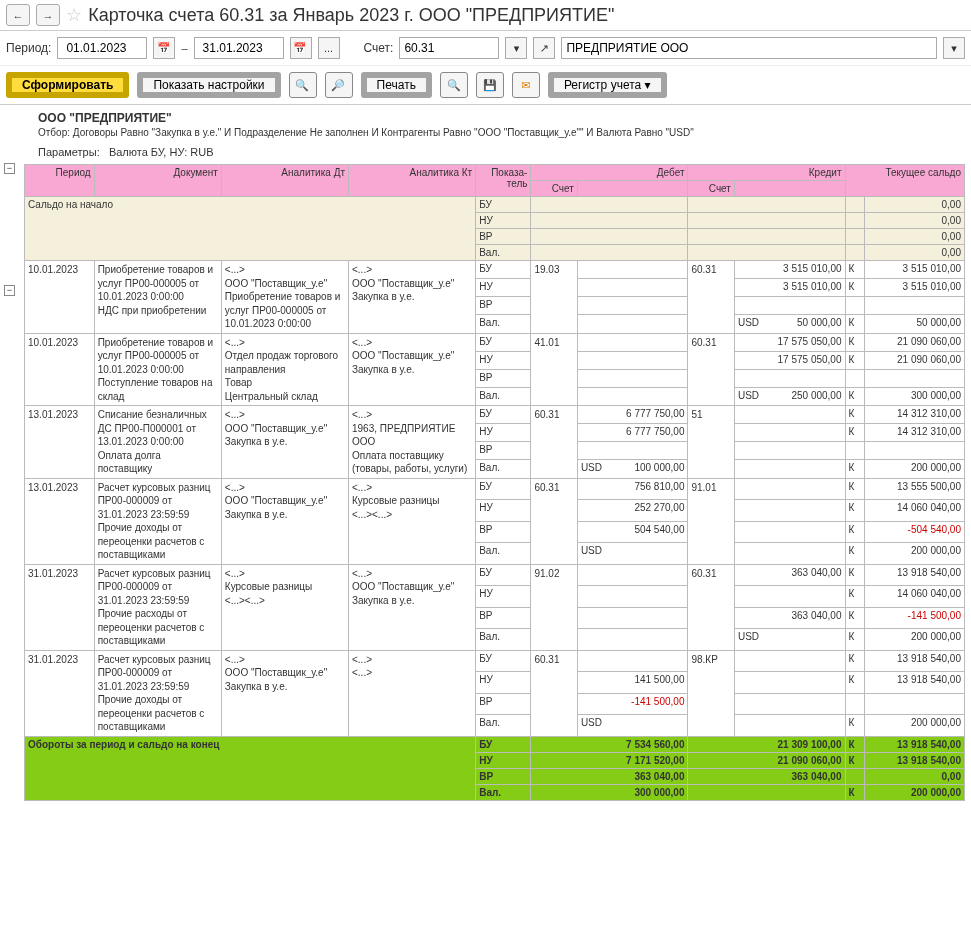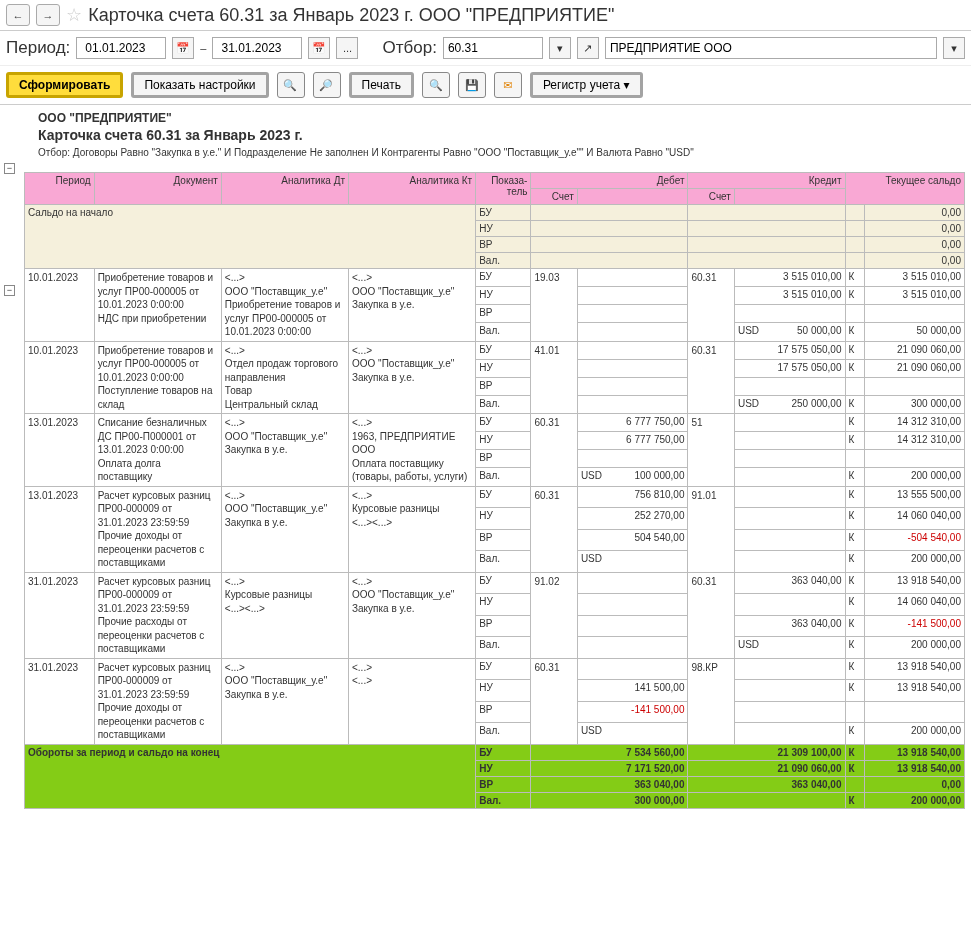--- a/index.html
+++ b/index.html
@@ -2,27 +2,27 @@
 <html><head>
 <meta charset="utf-8">
 <style>
 *{box-sizing:border-box;margin:0;padding:0}
 body{font-family:Arial,sans-serif;font-size:11px;background:#fff;color:#333;width:971px}
 .titlebar{display:flex;align-items:center;padding:4px 6px;gap:6px;border-bottom:1px solid #ccc}
 .nav-btn{width:24px;height:22px;border:1px solid #aaa;background:#f5f5f5;border-radius:3px;display:flex;align-items:center;justify-content:center;cursor:pointer}
 .star-icon{color:#ccc;font-size:18px}
 .title{font-size:18px;color:#333}
 .filter-bar{display:flex;align-items:center;padding:6px;gap:6px;border-bottom:1px solid #eee}
-.filter-bar label{font-size:17px}
+.filter-bar label{font-size:12px}
 .date-input{width:90px;height:22px;border:1px solid #aaa;padding:2px 8px;font-size:12px}
 .cal-btn,.small-btn{width:22px;height:22px;border:1px solid #aaa;background:#f5f5f5;display:flex;align-items:center;justify-content:center;cursor:pointer}
 .account-input{width:100px;height:22px;border:1px solid #aaa;padding:2px 4px;font-size:12px}
 .org-input{flex:1;height:22px;border:1px solid #aaa;padding:2px 4px;font-size:12px}
 .toolbar{display:flex;align-items:center;padding:6px;gap:8px;border-bottom:1px solid #ccc}
-.btn{height:26px;border:3px solid #a3a3a3;background:#f5f5f5;padding:0 10px;border-radius:3px;cursor:pointer;font-size:12px;display:flex;align-items:center}
+.btn{height:26px;border:6px solid #a3a3a3;background:#f5f5f5;padding:0 10px;border-radius:3px;cursor:pointer;font-size:12px;display:flex;align-items:center}
 .btn-primary{background:#ffdd3c;border-color:#c8a400;font-weight:bold}
 .icon-btn{width:28px;height:26px;border:1px solid #888;background:#f5f5f5;border-radius:3px;display:flex;align-items:center;justify-content:center;cursor:pointer}
 .report-area{padding:0 6px 6px 24px;position:relative}
 .tree-toggle{position:absolute;left:4px;width:11px;height:11px;border:1px solid #888;background:#fff;display:flex;align-items:center;justify-content:center;font-size:9px;line-height:1;cursor:pointer}
 .report-header{padding:6px 0 6px 14px}
 .org-name{font-weight:bold;font-size:12px;margin-bottom:2px}
 .report-title{font-weight:bold;font-size:14px;margin-bottom:4px}
 .filter-text{font-size:10px;color:#333;margin-bottom:8px}
 .params{font-size:11px;margin-top:6px}
 table.report{border-collapse:collapse;width:100%;table-layout:fixed}
@@ -47,21 +47,21 @@
 
 <div class="filter-bar">
   <label>Период:</label>
   <input class="date-input" value="01.01.2023" style="">
   <div class="cal-btn">📅</div>
   <span>–</span>
   <input class="date-input" value="31.01.2023" style="">
   <div class="cal-btn">📅</div>
   <div class="small-btn">...</div>
   <span style="width:12px"></span>
-  <label>Отбор:</label>
+  <label>Счет:</label>
   <input class="account-input" value="60.31" style="">
   <div class="small-btn">▾</div>
   <div class="small-btn">↗</div>
   <input class="org-input" value="ПРЕДПРИЯТИЕ ООО" style="">
   <div class="small-btn">▾</div>
 </div>
 
 <div class="toolbar">
   <button class="btn btn-primary">Сформировать</button>
   <button class="btn">Показать настройки</button>
@@ -72,22 +72,22 @@
   <div class="icon-btn">💾</div>
   <div class="icon-btn" style="color:#e08000">✉</div>
   <button class="btn"><span>Регистр учета</span>&nbsp;▾</button>
 </div>
 
 <div class="report-area">
   <div class="tree-toggle" style="top:58px">−</div>
   <div class="tree-toggle" style="top:180px">−</div>
   <div class="report-header">
     <div class="org-name">ООО "ПРЕДПРИЯТИЕ"</div>
-    <div class="report-title">Карточка счета 60.31 за Январь 2023 г.</div>
     <div class="filter-text">Отбор: Договоры Равно "Закупка в у.е." И Подразделение Не заполнен И Контрагенты Равно "ООО "Поставщик_у.е"" И Валюта Равно "USD"</div>
+    <div class="params"><span>Параметры:</span>&nbsp;&nbsp;&nbsp;<span>Валюта БУ, НУ: RUB</span></div>
   </div>
 
   <table class="report">
     <colgroup>
       <col style="width:63px">
         <col style="width:115px">
         <col style="width:115px">
         <col style="width:115px">
       <col style="width:50px">
         <col style="width:42px">

